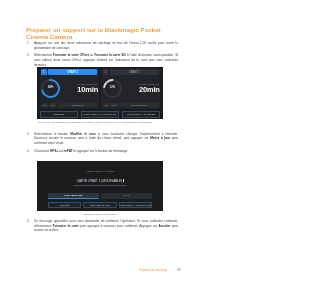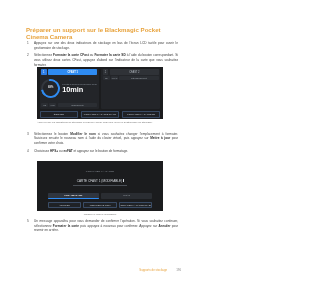--- a/index.html
+++ b/index.html
@@ -156,21 +156,21 @@
     overflow: hidden;
     white-space: nowrap;
   }
   .name-bar.active { background: #2e8bf2; color: #ffffff; font-weight: bold; }
 
   .card-body {
     flex: 1;
     display: flex;
     align-items: center;
     padding: 0 1.6px;
-    gap: 2px;
+    gap: 17px;
   }
   .gauge {
     width: 19px;
     height: 19px;
     flex: 0 0 19px;
     border-radius: 50%;
     position: relative;
     display: flex;
     align-items: center;
     justify-content: center;
@@ -422,20 +422,33 @@
             <div class="mini-btn narrow">HFS+</div>
             <div class="mini-btn">VERROUILLÉ</div>
           </div>
         </div>
 
         <div class="card">
           <div class="card-head">
             <div class="slot-chip">2</div>
             <div class="name-bar">CFAST 2</div>
           </div>
+          <div class="card-body">
+            <div class="gauge grey">
+              <div class="ring"></div>
+              <div class="ring-fill"></div>
+              <div class="gauge-label">
+                <div class="pct">12%</div>
+              </div>
+            </div>
+            <div class="card-right">
+              <div class="cr-label">DURÉE D'ENREGISTREMENT RESTANTE</div>
+              <div class="cr-big">20min</div>
+            </div>
+          </div>
           <div class="card-foot">
             <div class="mini-btn narrow">SD</div>
             <div class="mini-btn narrow">exFAT</div>
             <div class="mini-btn">DÉVERROUILLÉ</div>
           </div>
         </div>
 
       </div>
 
       <div class="action-row">

